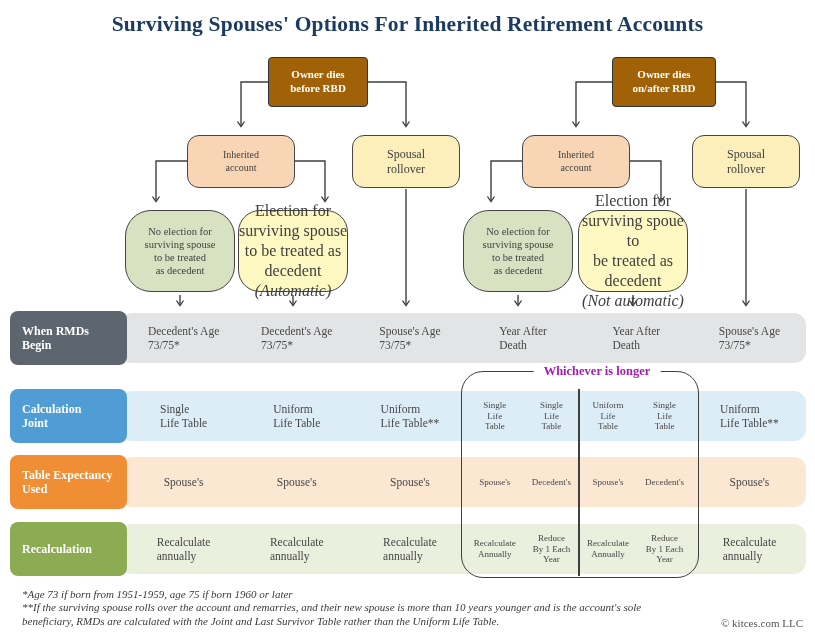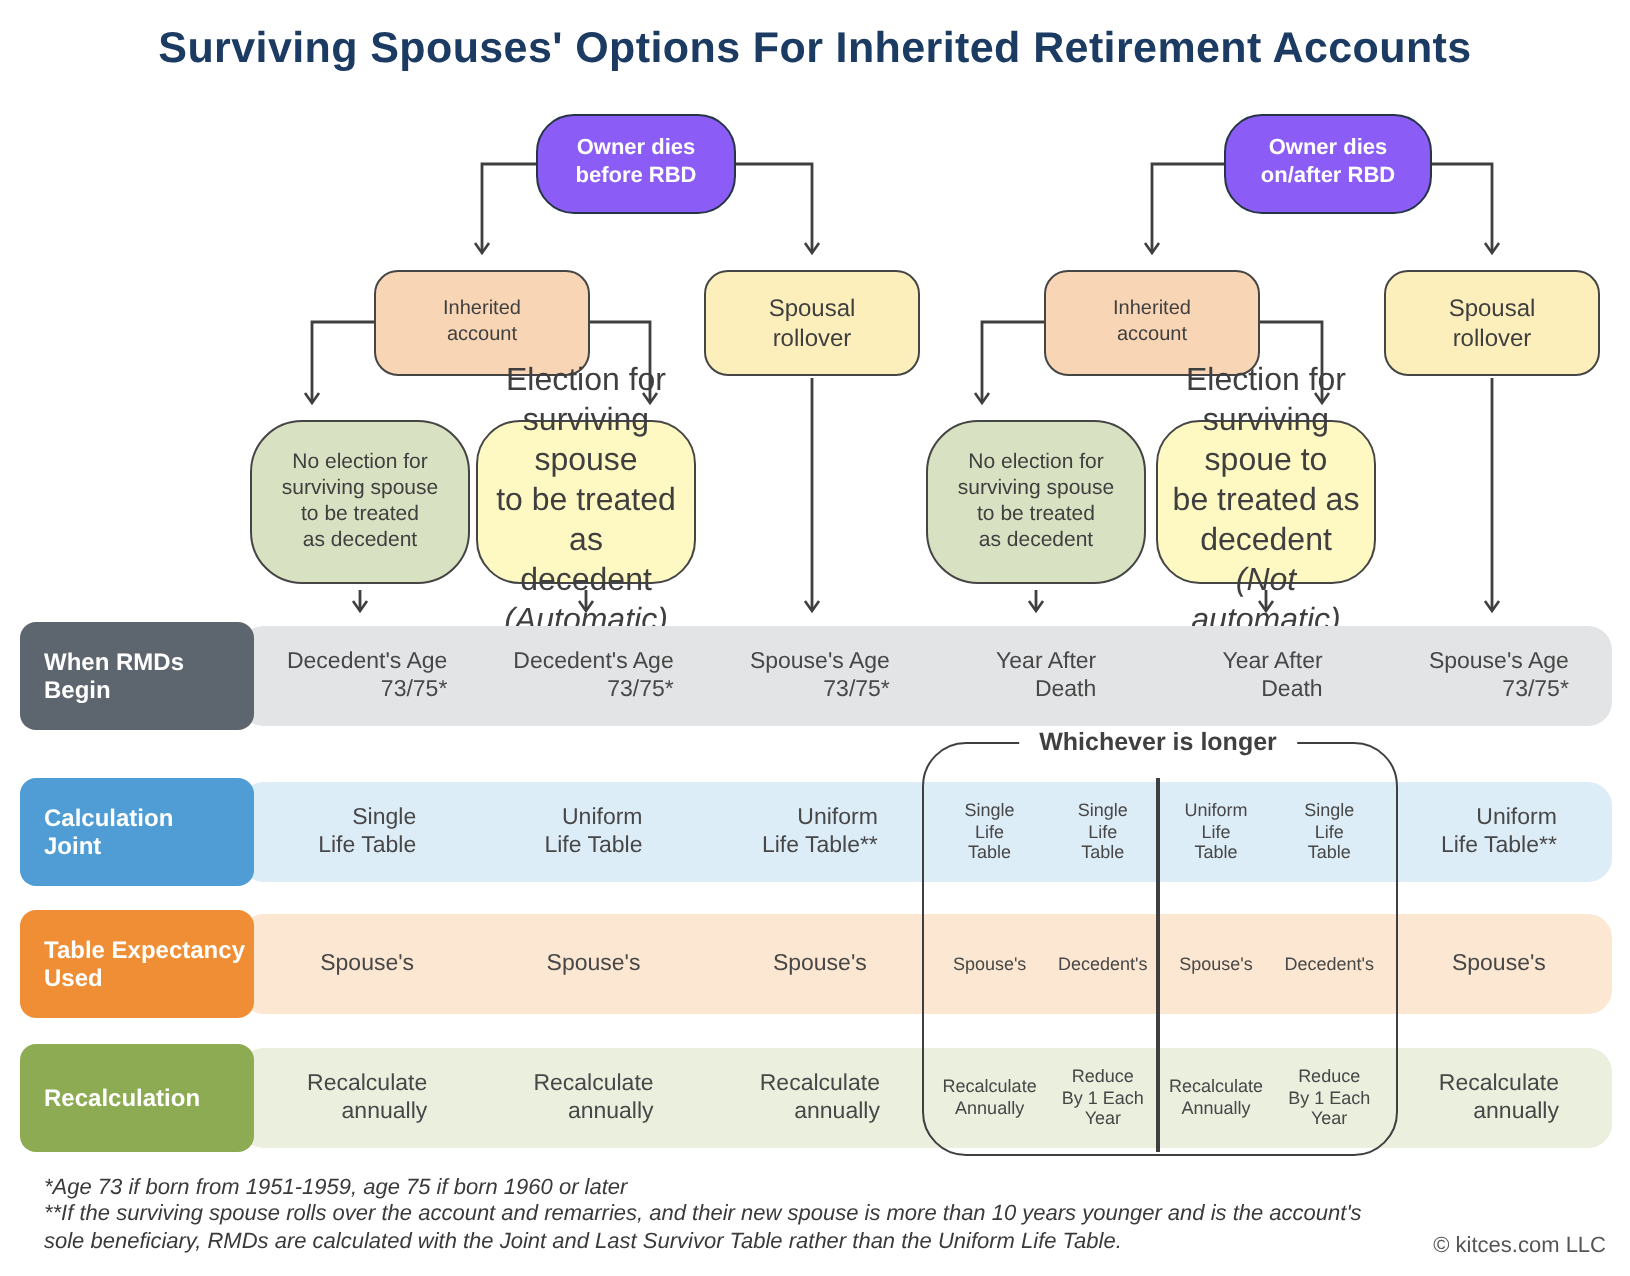--- a/index.html
+++ b/index.html
@@ -1,32 +1,32 @@
 <!DOCTYPE html>
 <html><head>
 <meta charset="utf-8">
 <style>
   html,body{margin:0;padding:0;background:#ffffff;}
   #canvas{
     position:relative;width:815px;height:631px;background:#ffffff;
-    font-family:Liberation Sans, sans-serif;overflow:hidden;
+    font-family:Liberation Serif, serif;overflow:hidden;
   }
   
   #title{
     position:absolute;top:12px;left:0;width:815px;text-align:center;
     font-size:21.5px;font-weight:bold;color:#1c3b62;letter-spacing:.2px;
   }
   
   .node{
     position:absolute;box-sizing:border-box;border:1.4px solid #454545;
     border-radius:12px;display:flex;flex-direction:column;align-items:center;
     justify-content:center;text-align:center;white-space:pre-line;
     color:#3f3f3f;line-height:1.25;
   }
-  .node.root{background:#8b5cf6;color:#ffffff;font-weight:bold;font-size:11px;border-radius:19px;border-color:#253545;}
+  .node.root{background:#a16207;color:#ffffff;font-weight:bold;font-size:11px;border-radius:4px;border-color:#253545;}
   .node.peach{background:#f8d5b5;font-size:10px;}
   .node.yellow{background:#fdefbc;font-size:12px;text-align:center;}
   .node.greenbox{background:#d8e1c1;font-size:10.5px;border-radius:26px;}
   .node.bluebox{background:#fef9c3;font-size:16px;border-radius:22px;}
   .node .note{font-style:italic;}
   #node-owner-before{left:268px;top:57px;width:100px;height:50px;}
   #node-owner-after{left:612px;top:57px;width:104px;height:50px;}
   #node-inherited-1{left:187px;top:135px;width:108px;height:53px;}
   #node-spousal-1{left:352px;top:135px;width:108px;height:53px;}
   #node-inherited-2{left:522px;top:135px;width:108px;height:53px;}
@@ -41,41 +41,41 @@
   .trow{position:absolute;left:10px;width:796px;height:50px;}
   .trow .band{position:absolute;left:110px;right:0;top:0;bottom:0;border-radius:12px;}
   .trow .rheader{
     position:absolute;left:0;top:-2px;width:117px;height:calc(100% + 4px);
     box-sizing:border-box;border-radius:8px;color:#ffffff;font-weight:bold;
     font-size:12px;line-height:1.2;display:flex;align-items:center;
     padding-left:12px;white-space:pre-line;
   }
   .trow .cells{position:absolute;left:117px;right:0;top:0;bottom:0;display:flex;}
   .cell{
-    flex:1;display:flex;align-items:center;justify-content:center;text-align:right;
+    flex:1;display:flex;align-items:center;justify-content:center;text-align:left;
     white-space:pre-line;font-size:11.5px;color:#474747;line-height:1.25;
   }
   .subcells{flex:1;display:flex;height:100%;}
   .subcell{
     flex:1;display:flex;align-items:center;justify-content:center;text-align:center;
     white-space:pre-line;font-size:9px;color:#474747;line-height:1.2;
   }
   #row-rmds{top:313px;}   #row-rmds .band{background:#e3e4e5;}   #row-rmds .rheader{background:#5d666e;}
   #row-calc{top:391px;}   #row-calc .band{background:#ddedf8;}   #row-calc .rheader{background:#4f9dd4;}
   #row-life{top:457px;}   #row-life .band{background:#fce7d2;}   #row-life .rheader{background:#ef8e34;}
   #row-recalc{top:524px;} #row-recalc .band{background:#eaefde;} #row-recalc .rheader{background:#8cab52;}
   
   #bracket{
     position:absolute;left:461px;top:371px;width:236px;height:205px;
     border:1.5px solid #3f3f3f;border-radius:22px;pointer-events:none;
   }
   #bracket-divider{position:absolute;left:578px;top:389px;width:1.5px;height:187px;background:#3f3f3f;}
   #whichever-label{
-    position:absolute;left:579px;top:364px;transform:translateX(-50%);
-    background:#ffffff;padding:0 10px;font-size:12.5px;font-weight:bold;color:#404040;
+    position:absolute;left:597px;top:364px;transform:translateX(-50%);
+    background:#ffffff;padding:0 10px;font-size:12.5px;font-weight:bold;color:#a21caf;
     white-space:nowrap;
   }
   
   #footnotes{
     position:absolute;left:22px;top:588px;width:662px;font-size:11px;
     font-style:italic;color:#3a3a3a;line-height:1.22;
   }
   #footnotes .fn{margin:0;}
   #copyright{position:absolute;right:12px;top:617px;font-size:11px;color:#555555;}
 </style>

